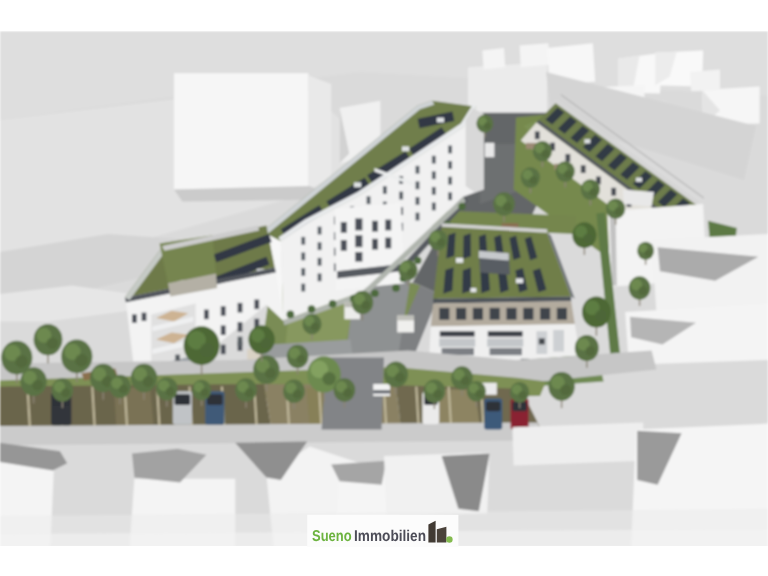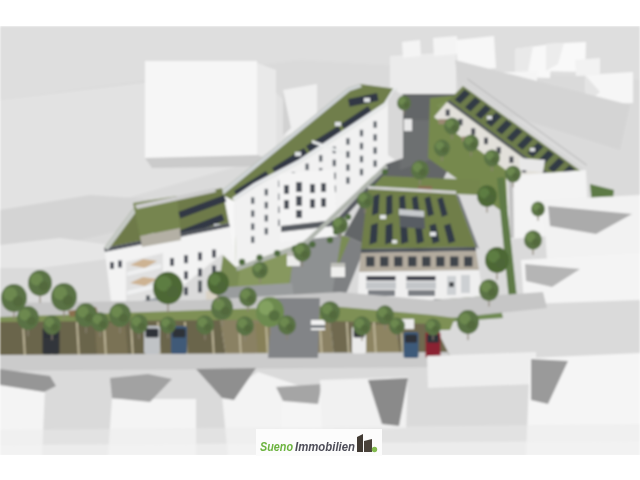--- a/index.html
+++ b/index.html
@@ -1,17 +1,17 @@
 <!DOCTYPE html>
 <html><head>
 <meta charset="utf-8">
 <style>
 html,body{margin:0;padding:0;background:#fff;}
 body{font-family:"Liberation Sans",sans-serif;}
-.wrap{width:640px;height:480px;overflow:hidden;font-style:italic;}
+.wrap{width:640px;height:480px;overflow:hidden;}
 </style>
 </head>
 <body>
 <div class="wrap">
 <svg width="640" height="480" viewBox="0 0 640 480" xmlns="http://www.w3.org/2000/svg">
 
 <rect x="0.0" y="0.0" width="640.0" height="480.0" fill="#ffffff"></rect>
 <defs>
         <filter id="soft" x="-2%" y="-2%" width="104%" height="104%">
           <feGaussianBlur stdDeviation="0.8"></feGaussianBlur>

